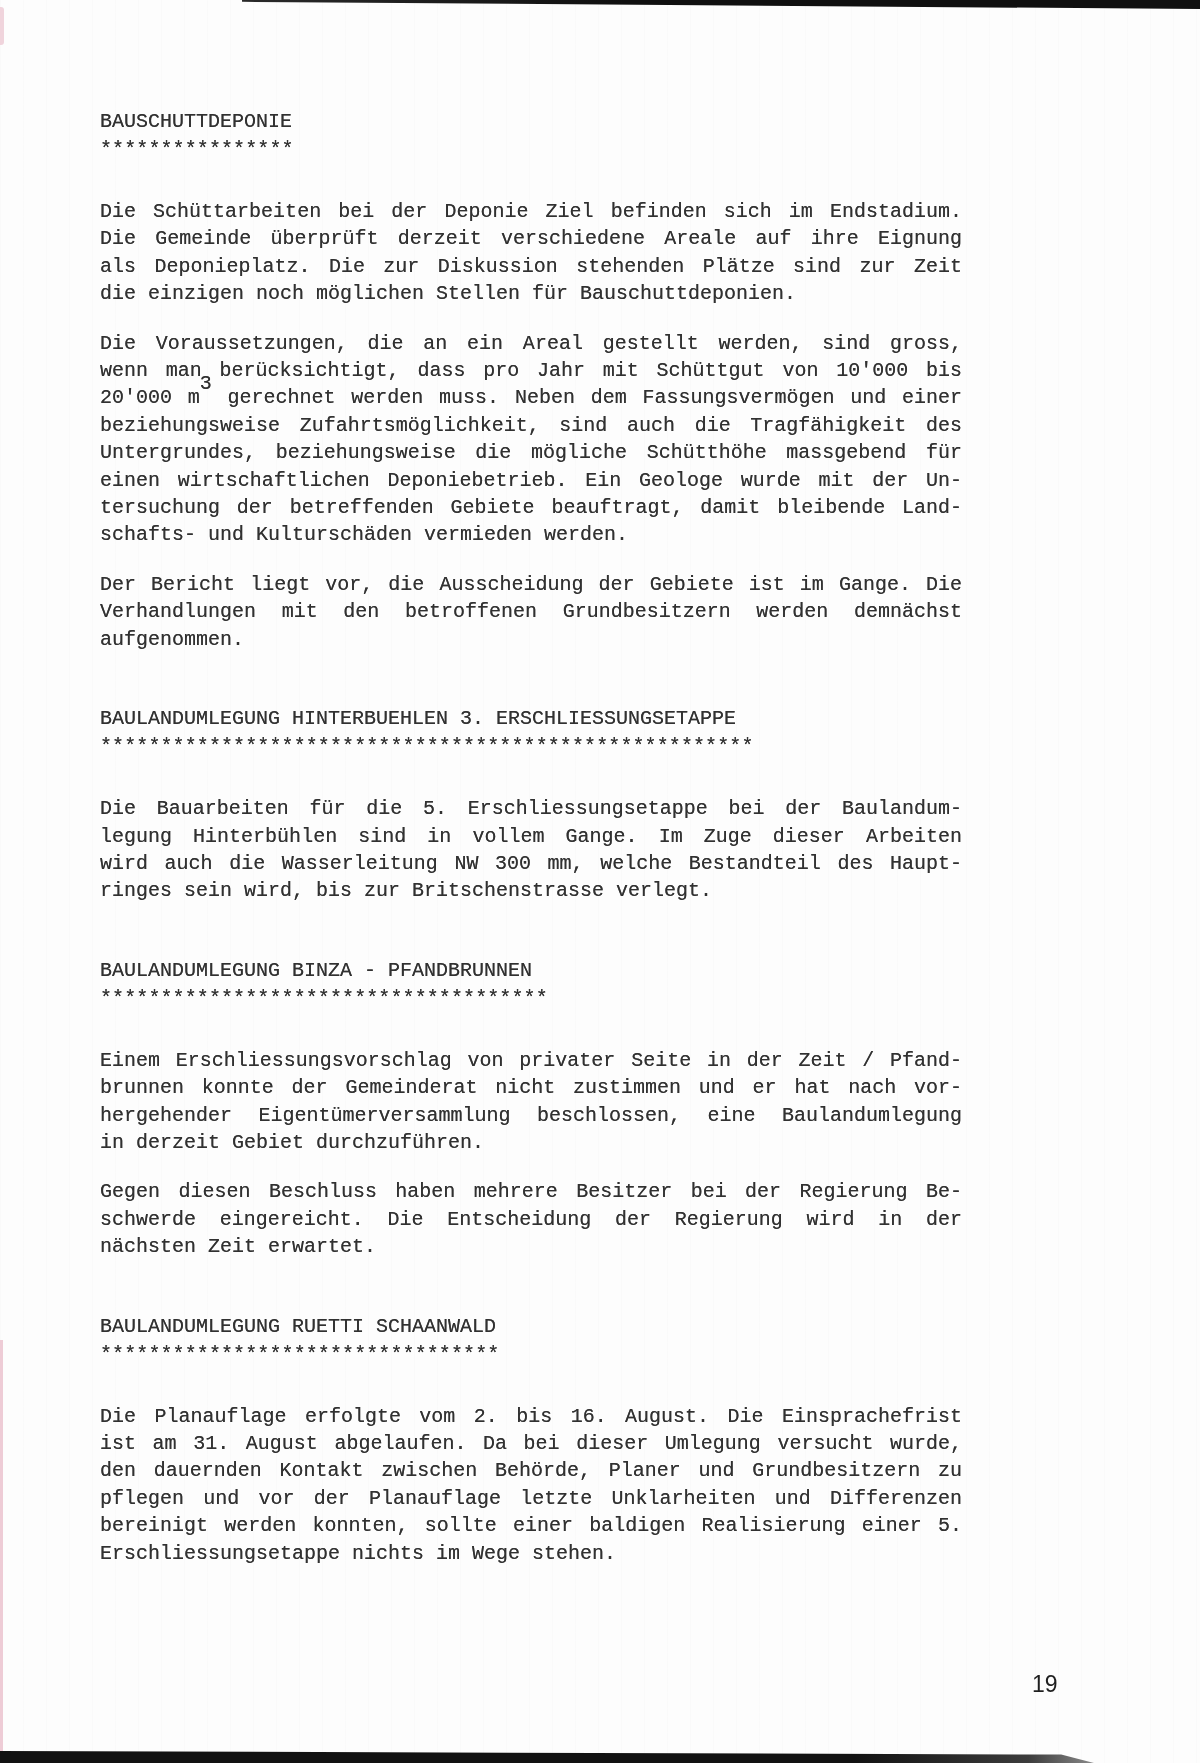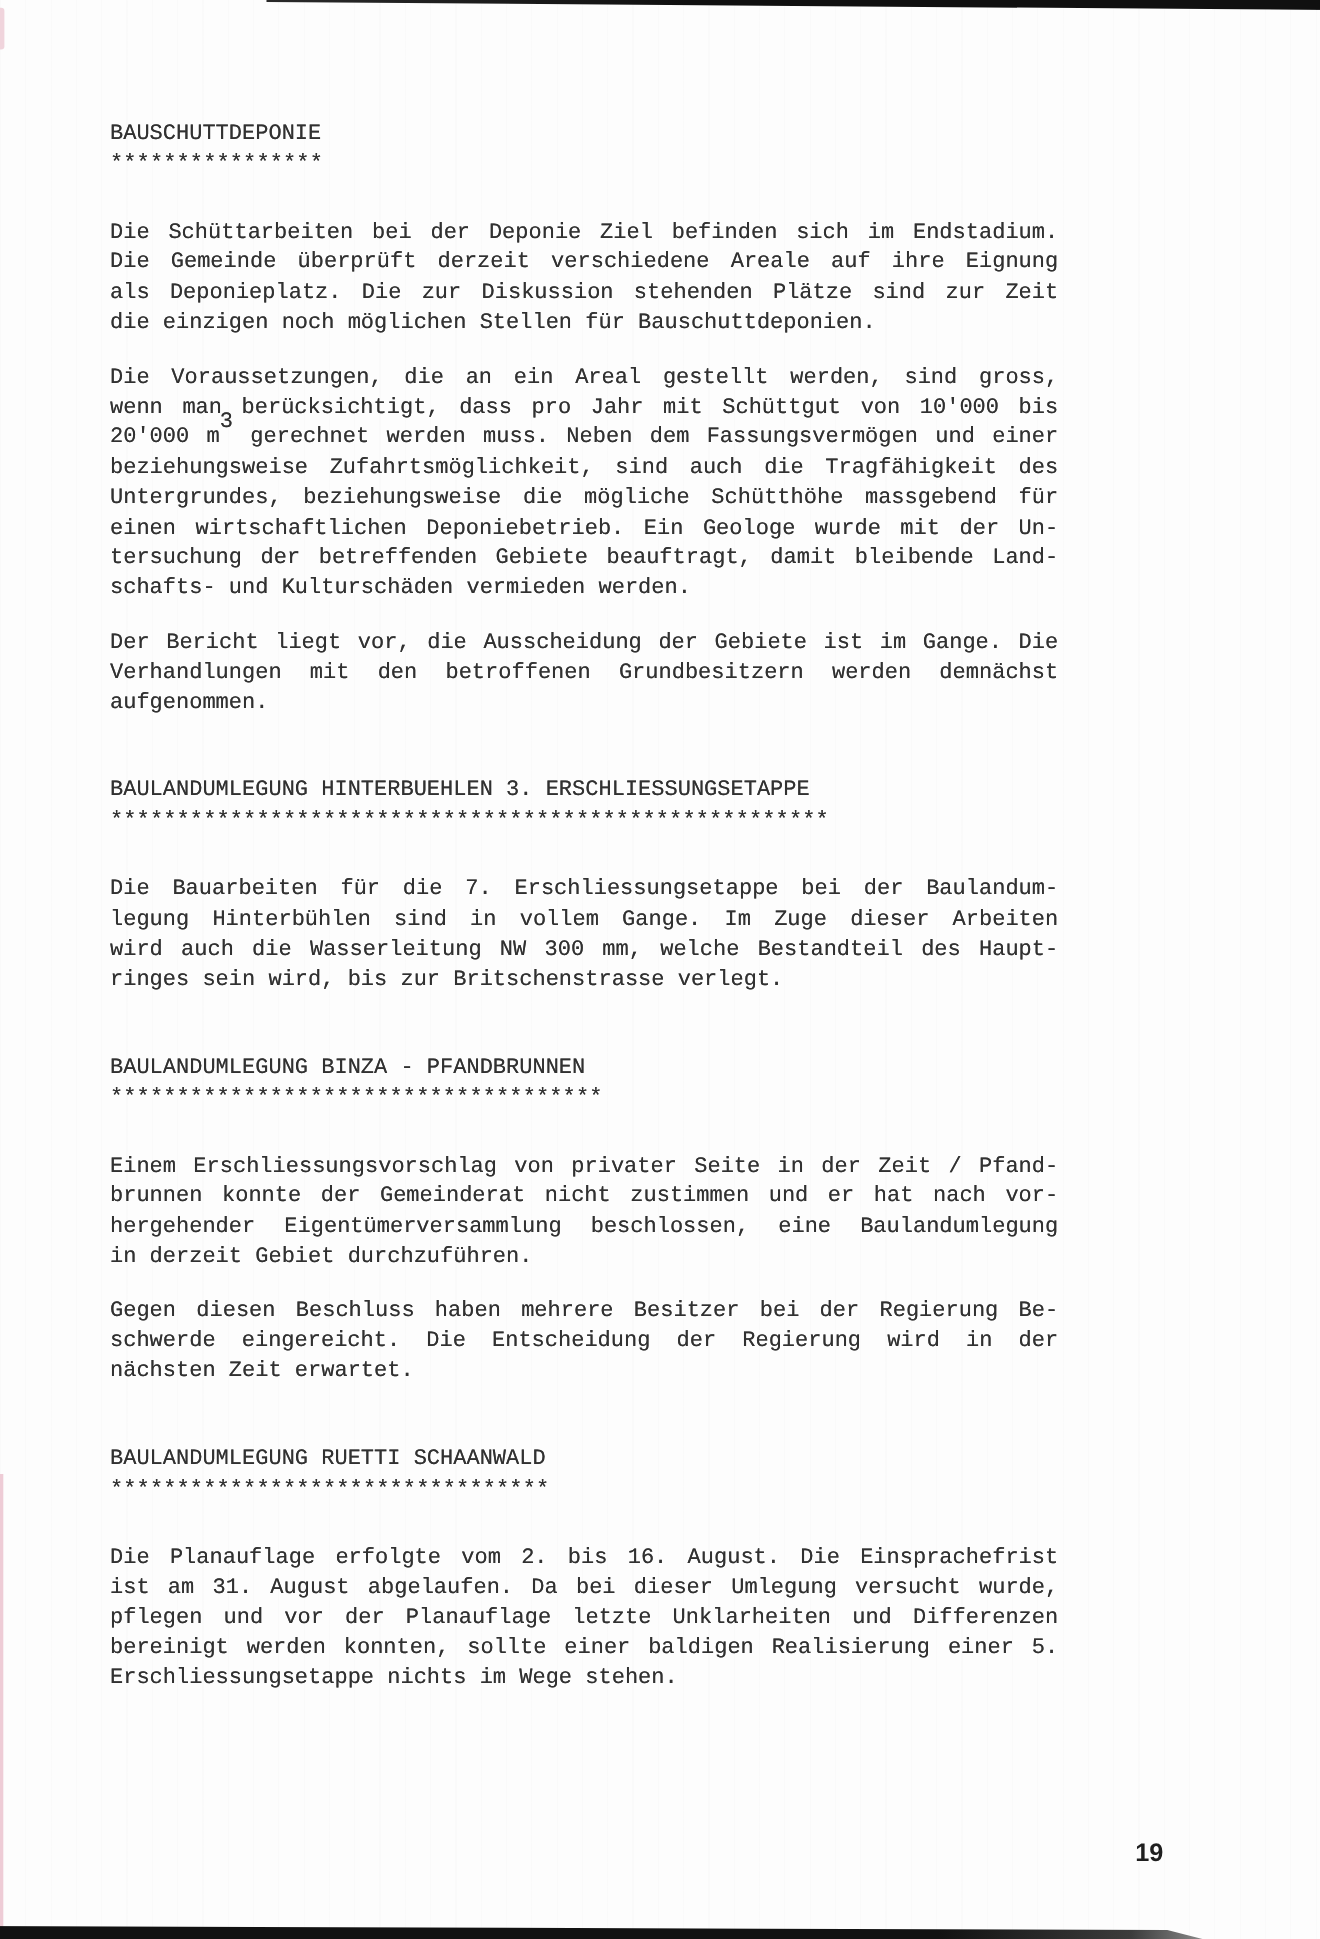--- a/index.html
+++ b/index.html
@@ -35,21 +35,21 @@
   .stars { letter-spacing: 0.1px; }
   .para { margin: 0 0 22px 0; }
   .sup3 {
     display: inline-block;
     transform: translateY(-14px);
   }
   .page-number {
     position: absolute;
     left: 1032px; top: 1671px;
     font-family: "Liberation Sans", sans-serif;
-    font-weight: bold;
+    font-weight: normal;
     font-size: 23px;
     color: #1f1f1f;
   }
   
   .edge-top {
     position: absolute; top: 0; right: 0;
     width: 958px; height: 9px;
     background: linear-gradient(90deg, #2a2a2a, #101010 40%);
     clip-path: polygon(0 0, 100% 0, 100% 100%, 0 20%);
   }
@@ -109,21 +109,21 @@
         <div class="ln">aufgenommen.</div>
       </div>
     </section>
 
     <section>
       <div class="hblock">
         <div class="ln head">BAULANDUMLEGUNG HINTERBUEHLEN 3. ERSCHLIESSUNGSETAPPE</div>
         <div class="ln stars">******************************************************</div>
       </div>
       <div class="para">
-        <div class="ln just">Die Bauarbeiten für die 7. Erschliessungsetappe bei der Baulandum-</div>
+        <div class="ln just">Die Bauarbeiten für die 5. Erschliessungsetappe bei der Baulandum-</div>
         <div class="ln just">legung Hinterbühlen sind in vollem Gange. Im Zuge dieser Arbeiten</div>
         <div class="ln just">wird auch die Wasserleitung NW 300 mm, welche Bestandteil des Haupt-</div>
         <div class="ln">ringes sein wird, bis zur Britschenstrasse verlegt.</div>
       </div>
     </section>
 
     <section>
       <div class="hblock">
         <div class="ln head">BAULANDUMLEGUNG BINZA - PFANDBRUNNEN</div>
         <div class="ln stars">*************************************</div>
@@ -142,20 +142,21 @@
     </section>
 
     <section>
       <div class="hblock">
         <div class="ln head">BAULANDUMLEGUNG RUETTI SCHAANWALD</div>
         <div class="ln stars">*********************************</div>
       </div>
       <div class="para">
         <div class="ln just">Die Planauflage erfolgte vom 2. bis 16. August. Die Einsprachefrist</div>
         <div class="ln just">ist am 31. August abgelaufen. Da bei dieser Umlegung versucht wurde,</div>
+        <div class="ln just">den dauernden Kontakt zwischen Behörde, Planer und Grundbesitzern zu</div>
         <div class="ln just">pflegen und vor der Planauflage letzte Unklarheiten und Differenzen</div>
         <div class="ln just">bereinigt werden konnten, sollte einer baldigen Realisierung einer 5.</div>
         <div class="ln">Erschliessungsetappe nichts im Wege stehen.</div>
       </div>
     </section>
 
   </main>
 
   <div class="page-number">19</div>
 

